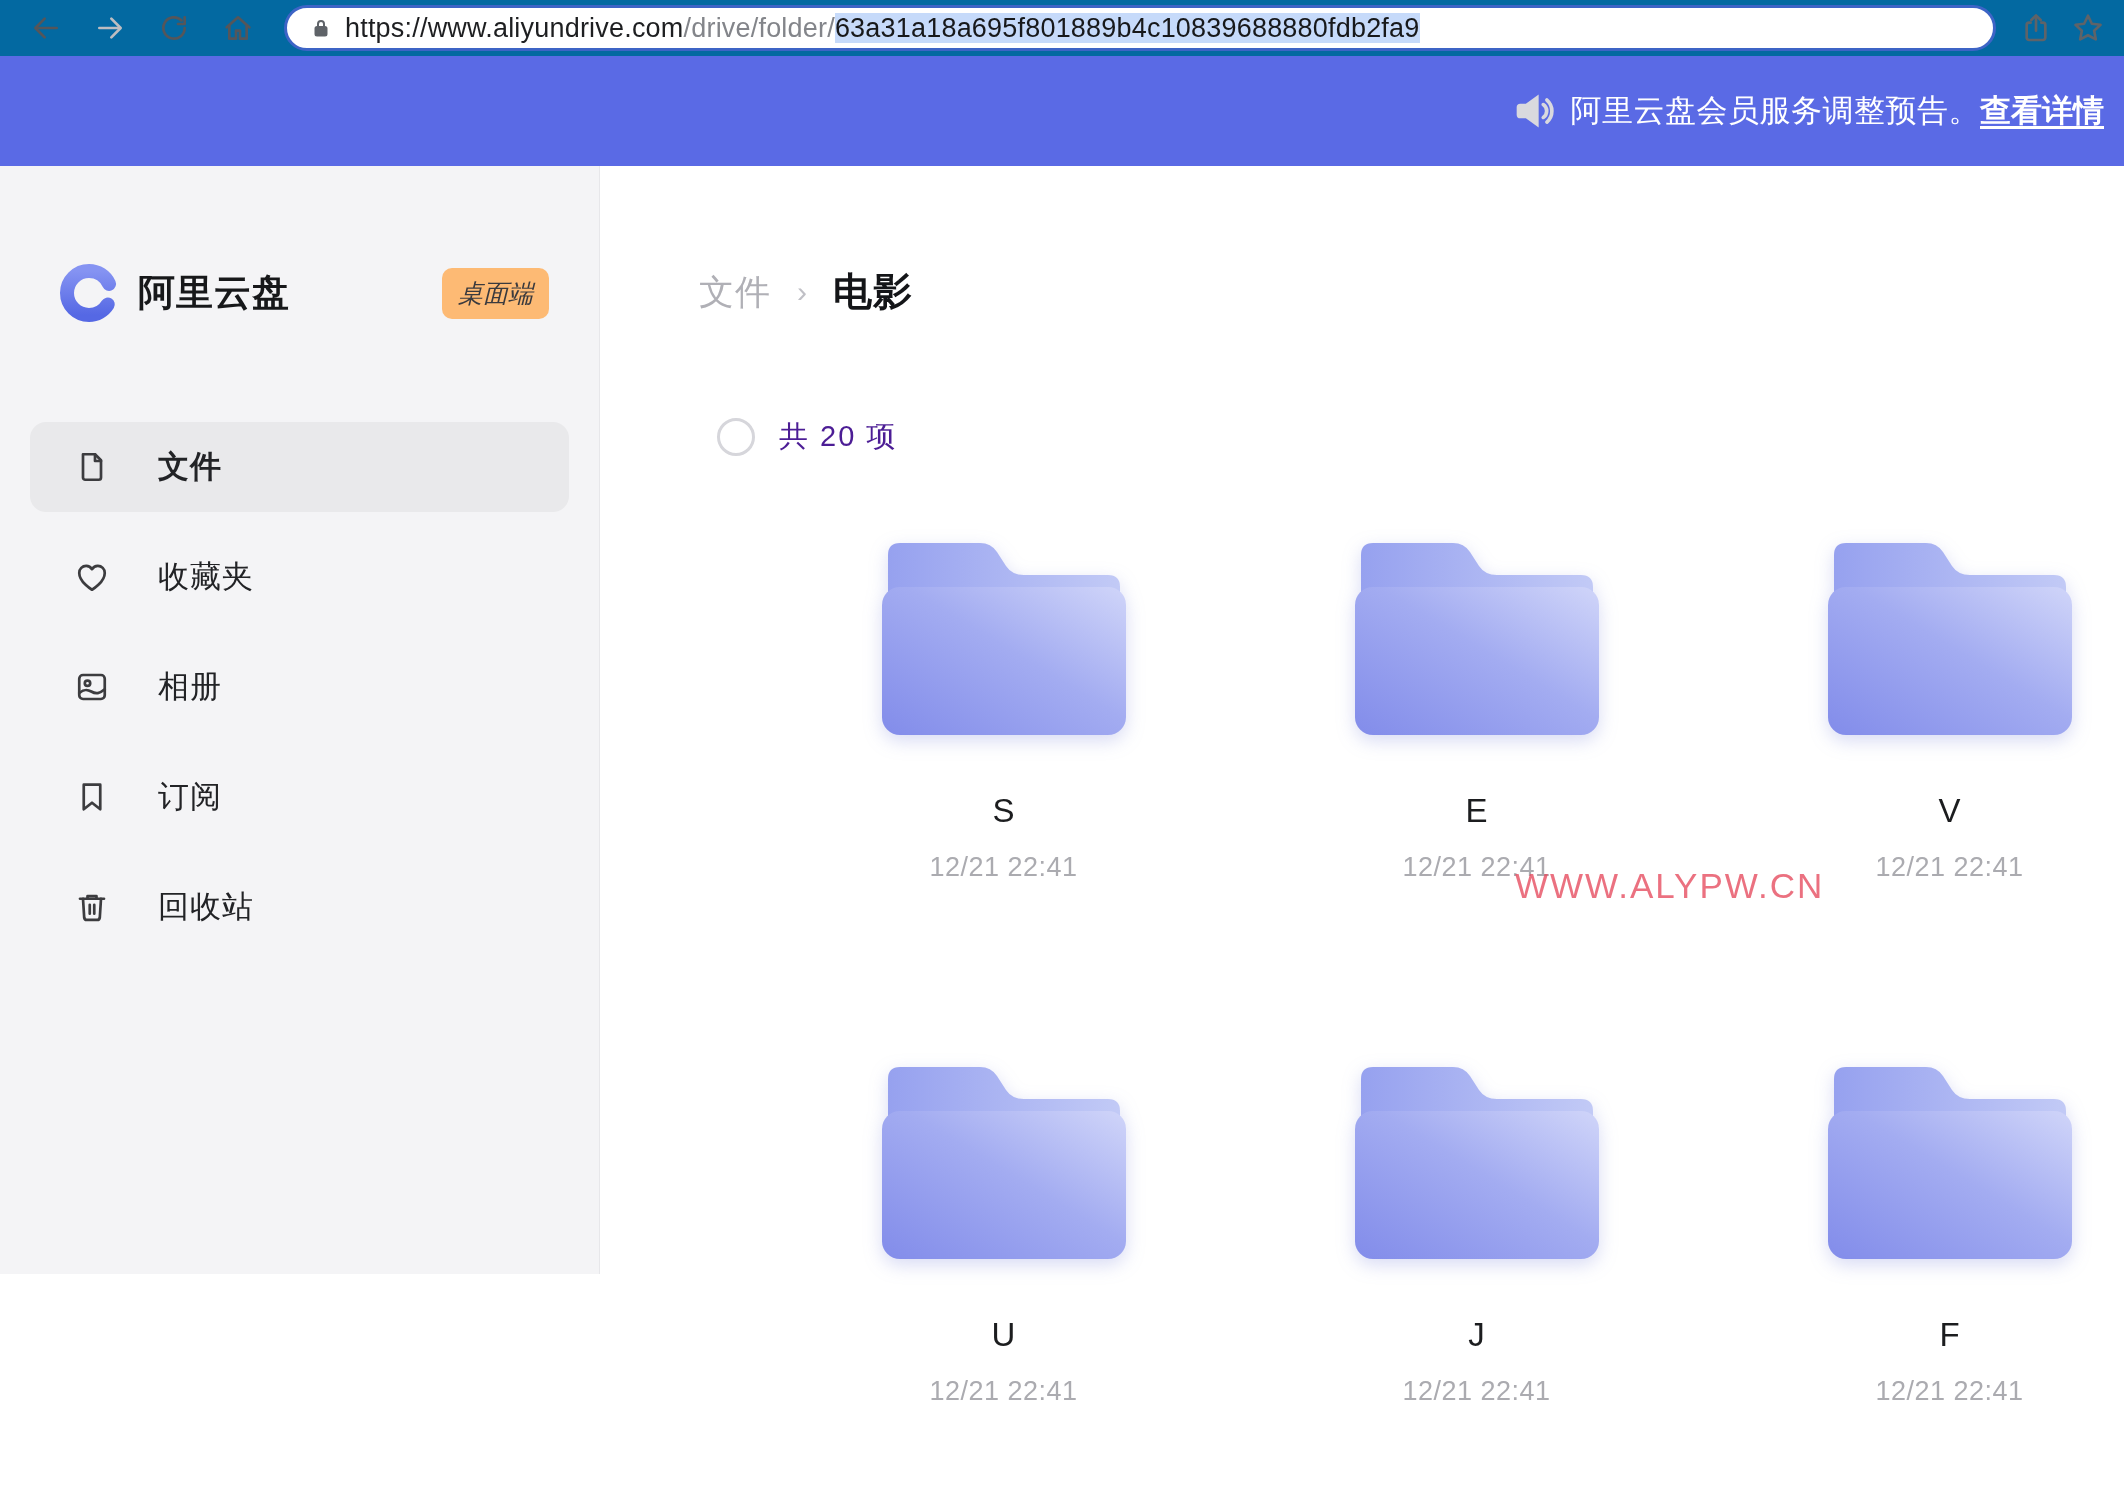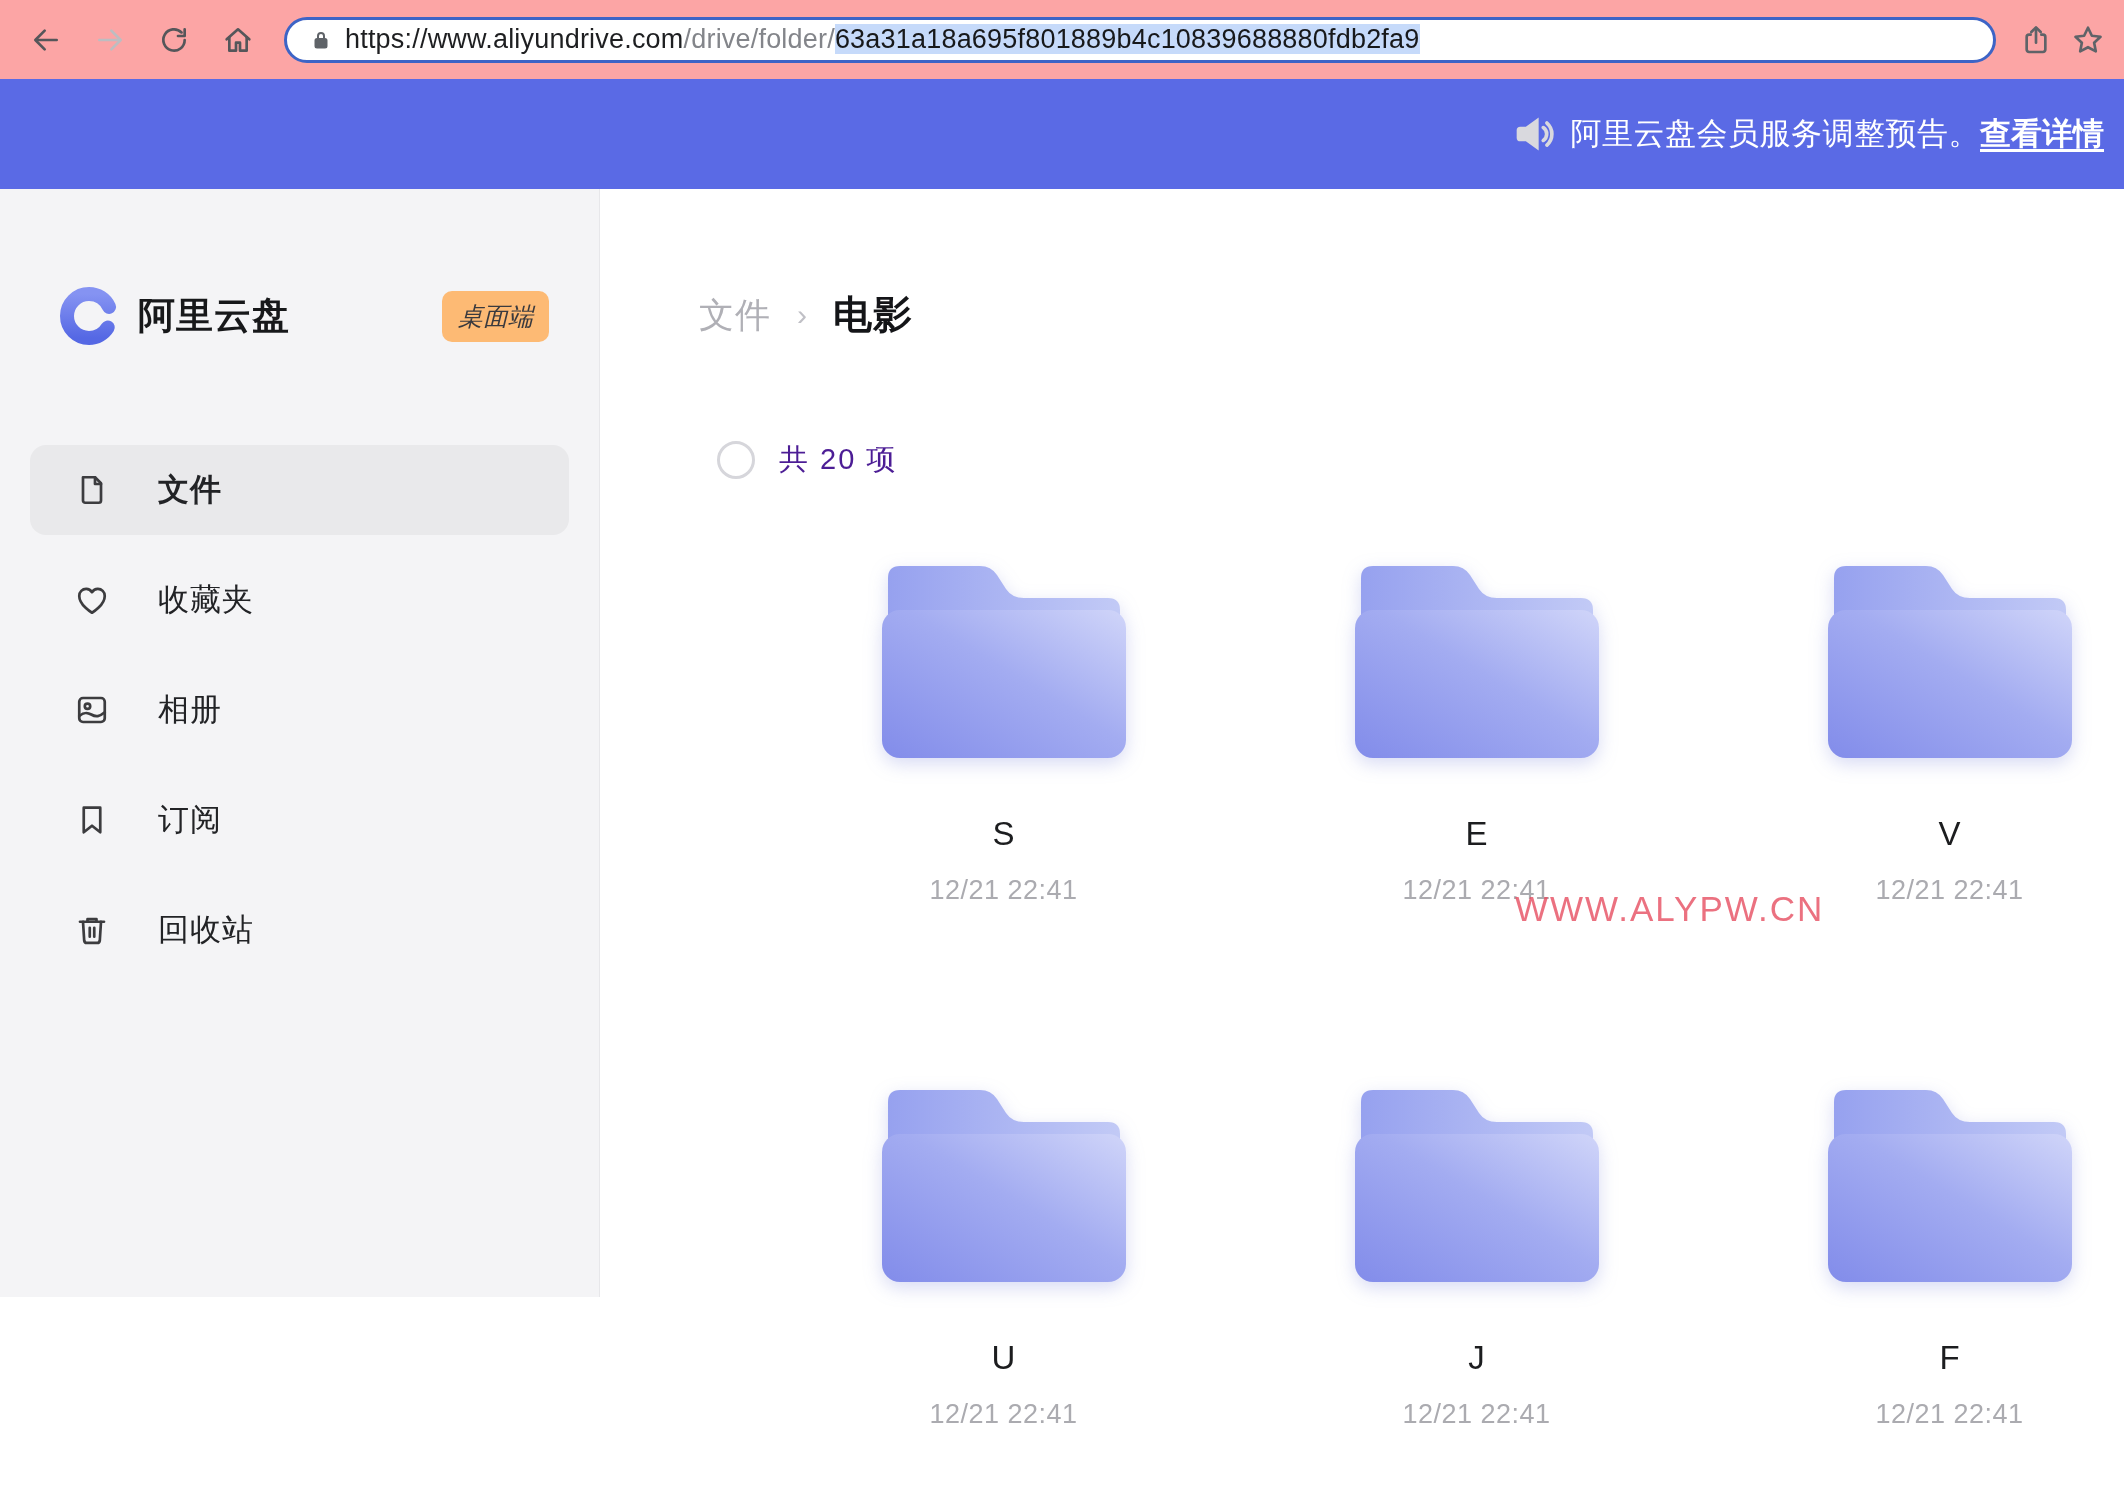--- a/index.html
+++ b/index.html
@@ -1,20 +1,20 @@
 <!DOCTYPE html>
 <html><head>
 <meta charset="utf-8">
 <style>
   * { margin:0; padding:0; box-sizing:border-box; }
   html,body { width:2124px; height:1490px; overflow:hidden; background:#fff;
     font-family:"Liberation Sans","DejaVu Sans",sans-serif; }
 
   
-  .toolbar { height:79px; background:#fca5a5; display:flex; align-items:center; padding:0 14px 0 24px; }
+  .toolbar { height:56px; background:#0369a1; display:flex; align-items:center; padding:0 14px 0 24px; }
   .tb-btn { width:44px; height:44px; display:flex; align-items:center; justify-content:center; border-radius:50%; flex:0 0 auto; margin-right:20px; cursor:pointer; }
   .tb-btn svg { width:32px; height:32px; }
   .omnibox { flex:1 1 auto; height:46px; border:3px solid #3d64c6; border-radius:24px; background:#fff;
     display:flex; align-items:center; padding:0 22px; margin:0 18px 0 4px; overflow:hidden; }
   .omnibox svg { width:24px; height:24px; flex:0 0 auto; margin-right:12px; }
   .url { font-size:27px; color:#1e1f21; white-space:nowrap; letter-spacing:.2px; }
   .url .path { color:#83858a; }
   .url .sel { background:#c6dafa; color:#17181a; }
 
   

